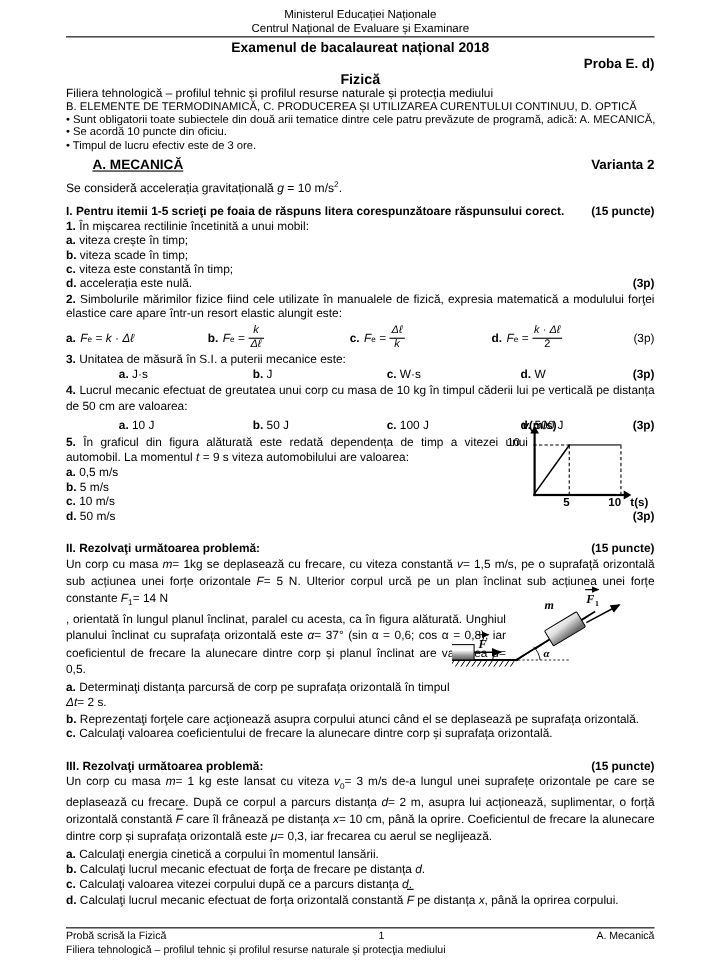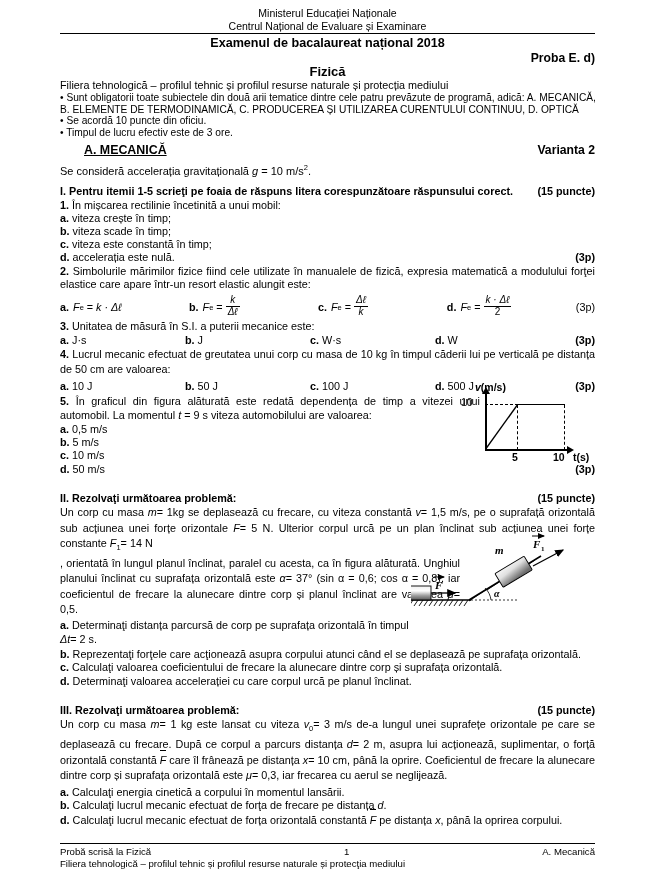--- a/index.html
+++ b/index.html
@@ -115,20 +115,21 @@
   .opt {
     font-size: 10.8px;
     line-height: 13.2px;
   }
   .opt b { font-weight: bold; }
   .row4 {
     display: flex;
     font-size: 10.8px;
     line-height: 13.2px;
     position: relative;
+    margin-left: 48px;
   }
   .row4 > span.c {
     display: inline-block;
     width: 125px;
   }
   .row4 .ptsr {
     position: absolute;
     right: 0;
     font-weight: bold;
   }
@@ -325,22 +326,22 @@
       <div>Centrul Național de Evaluare și Examinare</div>
     </div>
     <hr class="hr-top">
 
     <div class="exam-title">Examenul de bacalaureat național 2018</div>
     <div class="exam-sub">Proba E. d)</div>
     <div class="exam-subject">Fizică</div>
 
     <div class="filiera">Filiera tehnologică – profilul tehnic și profilul resurse naturale și protecția mediului</div>
     <div class="bullets">
+      <div>B. ELEMENTE DE TERMODINAMICĂ, C. PRODUCEREA ȘI UTILIZAREA CURENTULUI CONTINUU, D. OPTICĂ</div>
       <div>• Sunt obligatorii toate subiectele din două arii tematice dintre cele patru prevăzute de programă, adică: A. MECANICĂ,</div>
-      <div>B. ELEMENTE DE TERMODINAMICĂ, C. PRODUCEREA ȘI UTILIZAREA CURENTULUI CONTINUU, D. OPTICĂ</div>
       <div>• Se acordă 10 puncte din oficiu.</div>
       <div>• Timpul de lucru efectiv este de 3 ore.</div>
     </div>
 
     <div class="sec-row">
       <span class="sec-a">A. MECANICĂ</span>
       <span class="varianta">Varianta 2</span>
     </div>
 
     <div class="gval">
@@ -522,24 +523,20 @@
       <i class="v">Δt</i><span>= 2 s</span><span>.</span>
     </div>
 
     <div class="justify" style="line-height:13.5px;margin-top:1px;">
       <b>b.</b>
       <span>Reprezentaţi forţele care acţionează asupra corpului atunci când el se deplasează pe suprafața orizontală.</span>
     </div>
     <div class="q">
       <b>c.</b>
       <span>Calculaţi valoarea coeficientului de frecare la alunecare dintre corp și suprafața orizontală.</span>
-    </div>
-    <div class="q">
-      <b>d.</b>
-      <span>Determinaţi valoarea accelerației cu care corpul urcă pe planul înclinat.</span>
     </div>
 
     <div class="item-head" style="margin-top:16px;">
       <span class="lead">III. Rezolvaţi următoarea problemă:</span>
       <span class="pts">(15 puncte)</span>
     </div>
 
     <div class="justify">
       <span>Un corp cu masa</span>
       <i class="v">m</i><span>= 1 kg</span>
@@ -553,20 +550,25 @@
       <i class="v">μ</i><span>= 0,3</span><span>, iar frecarea cu aerul se neglijează.</span>
     </div>
 
     <div class="q" style="margin-top:2px;">
       <b>a.</b>
       <span>Calculaţi energia cinetică a corpului în momentul lansării.</span>
     </div>
     <div class="q">
       <b>b.</b>
       <span>Calculaţi lucrul mecanic efectuat de forţa de frecare pe distanța</span>
+      <i class="v">d</i><span>.</span>
+    </div>
+    <div class="q">
+      <b>c.</b>
+      <span>Calculaţi valoarea vitezei corpului după ce a parcurs distanța</span>
       <i class="v">d</i><span>.</span>
     </div>
     <div class="q" style="line-height:17px;">
       <b>d.</b>
       <span>Calculaţi lucrul mecanic efectuat de forța orizontală constantă</span>
       <i class="v vecbar">F</i>
       <span>pe distanța</span>
       <i class="v">x</i><span>, până la oprirea corpului.</span>
     </div>
 

